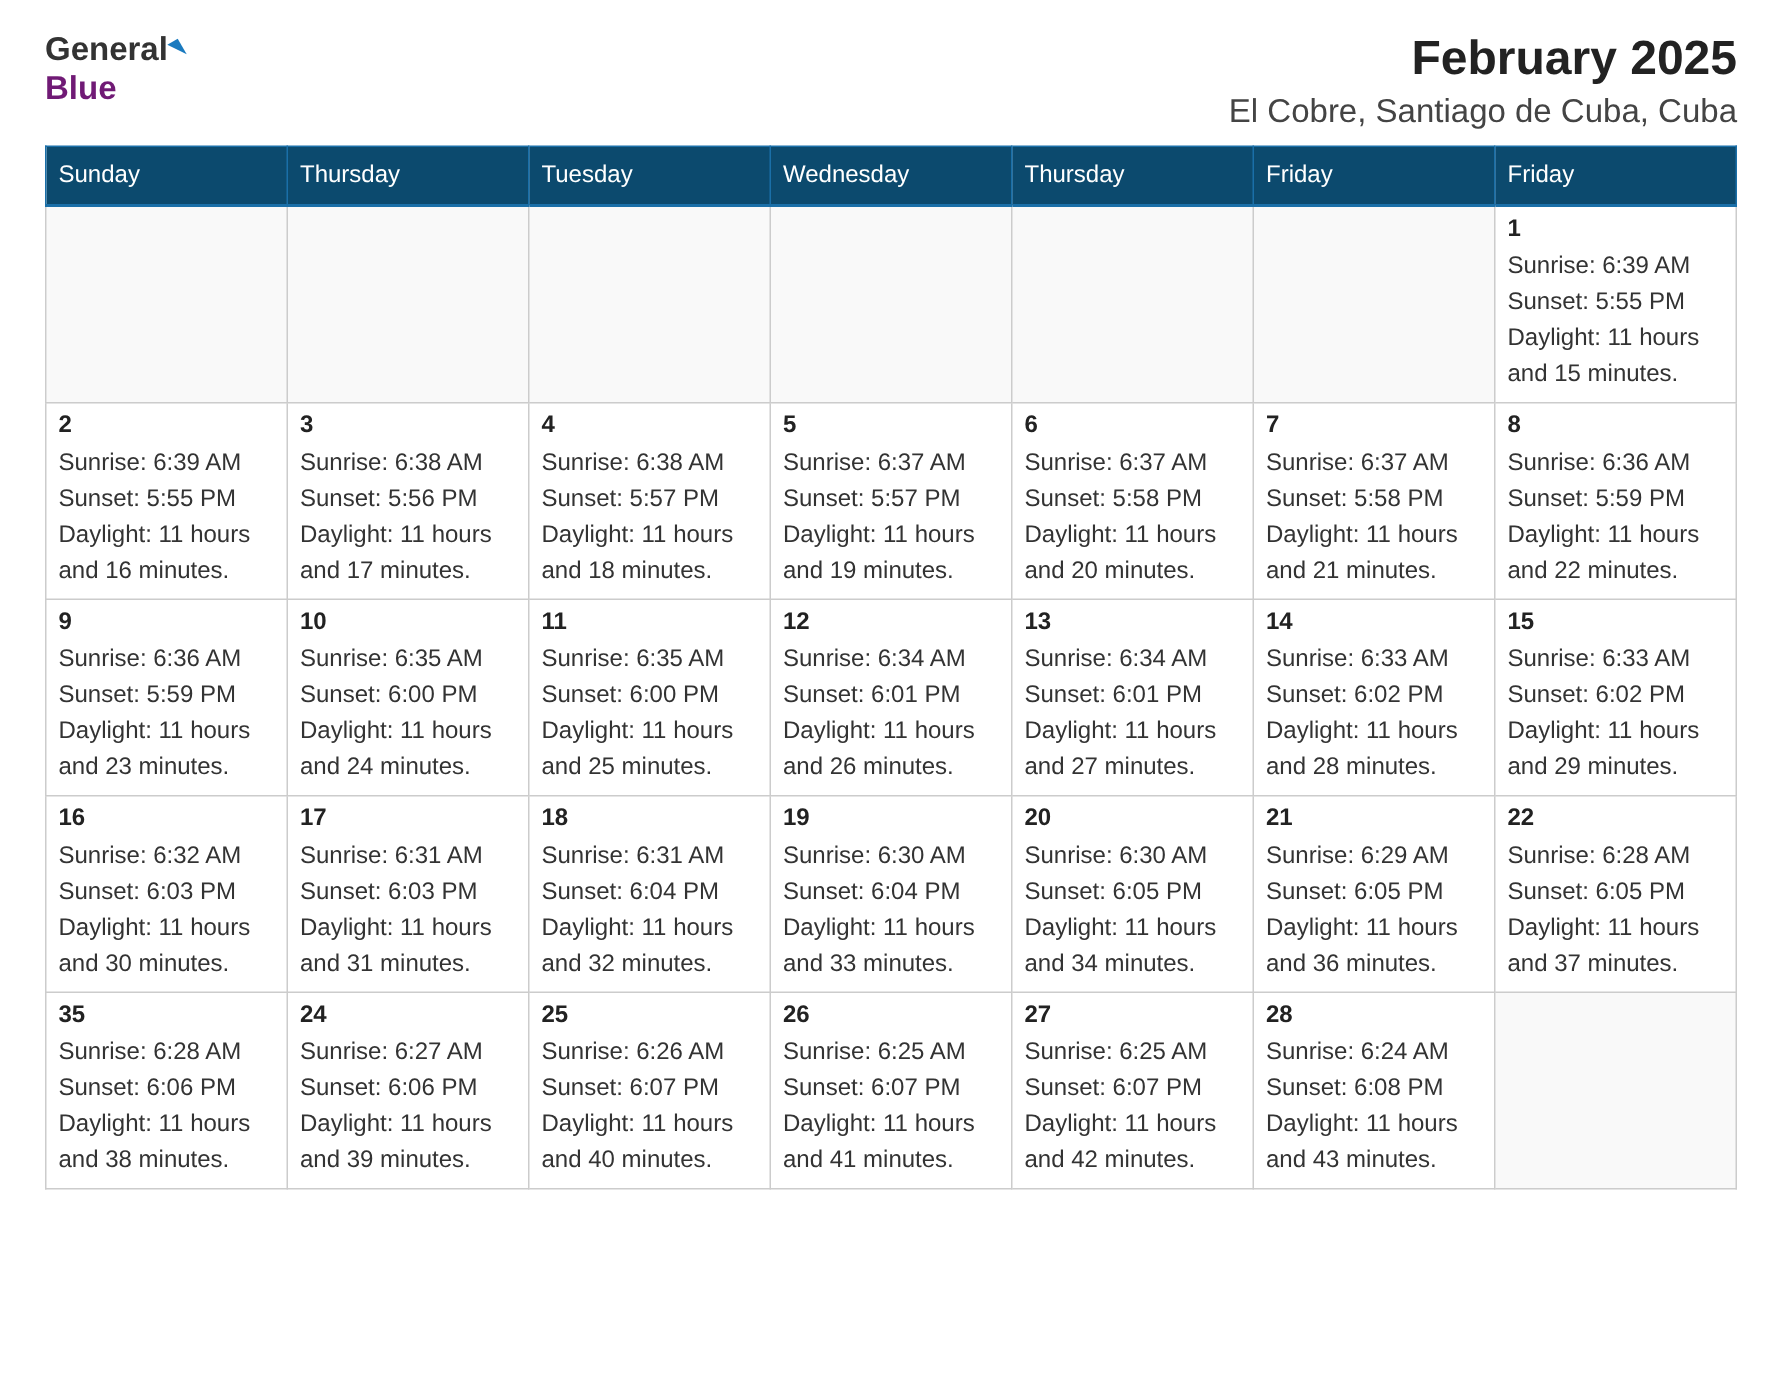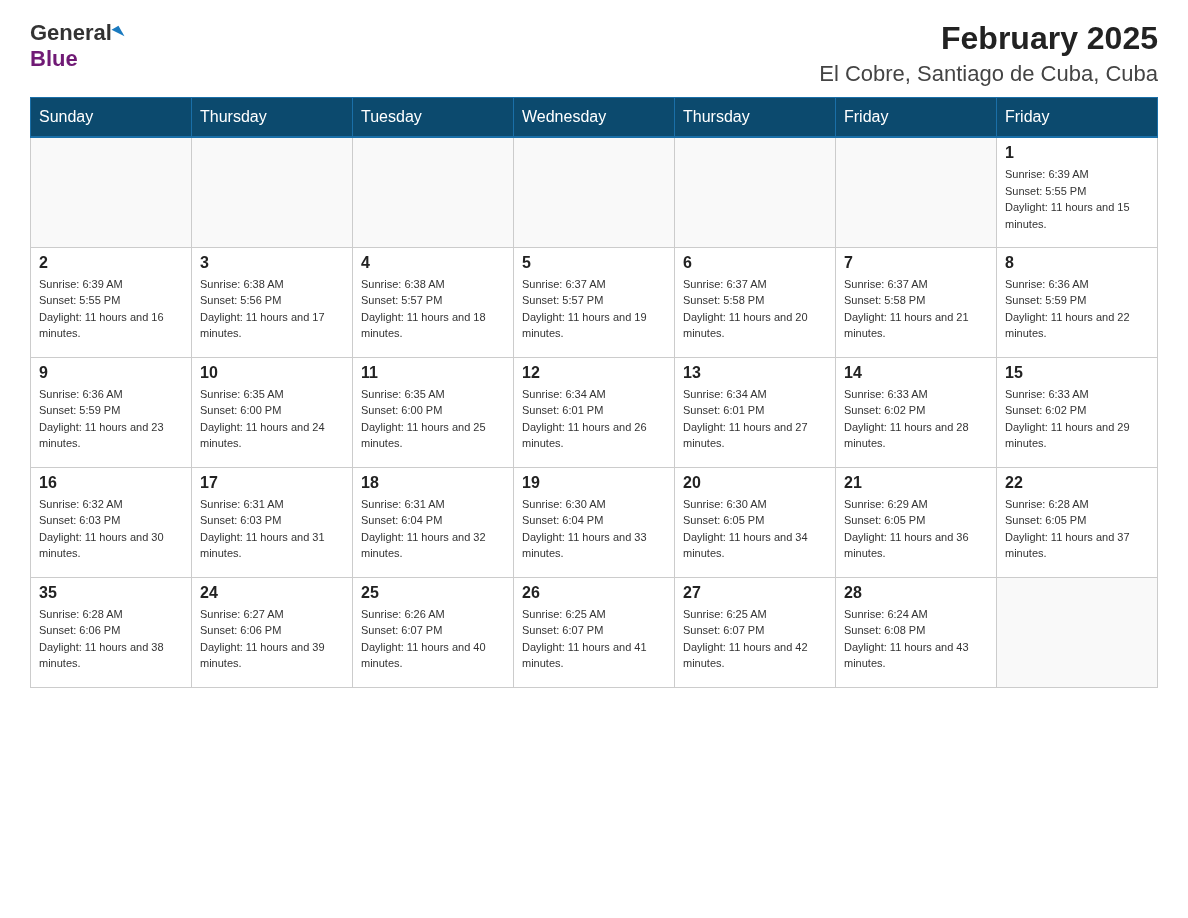--- a/index.html
+++ b/index.html
@@ -75,21 +75,21 @@
       width: 14.28%;
     }
     .day-number {
       font-size: 16px;
       font-weight: bold;
       color: #222;
       display: block;
       margin-bottom: 4px;
     }
     .day-info {
-      font-size: 11px;
+      font-size: 16px;
       color: #333;
       line-height: 1.5;
     }
     .calendar tbody tr td.empty {
       background: #f9f9f9;
     }
     .calendar tbody tr:first-child td {
       border-top: 2px solid #1a6fa8;
     }
     .calendar tbody tr td:first-child {

